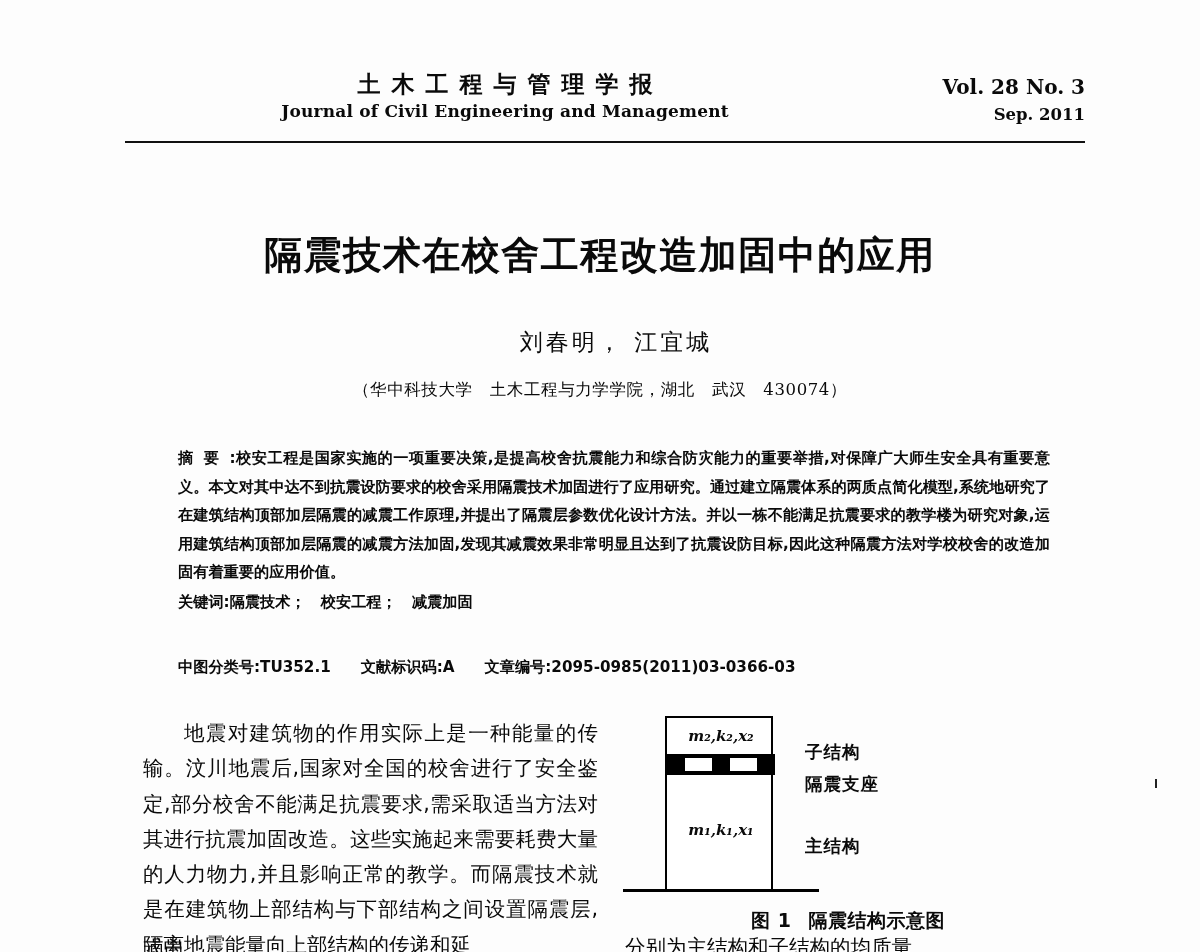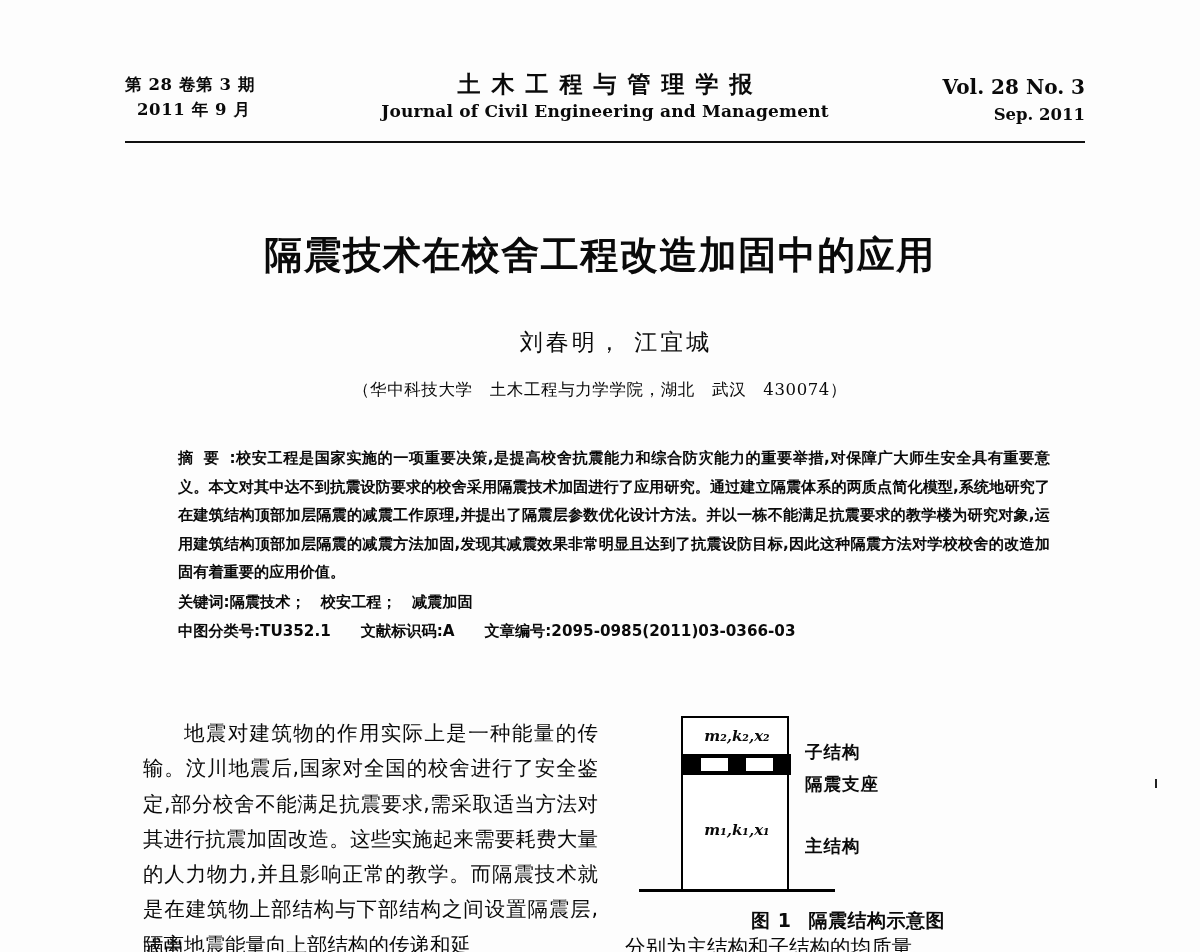--- a/index.html
+++ b/index.html
@@ -155,20 +155,21 @@
     font-family: "DejaVu Sans", "Liberation Sans", sans-serif;
     font-weight: 700;
     letter-spacing: 10px;
   }
   .kw-line, .clc-line {
     font-family: "DejaVu Sans", "Liberation Sans", sans-serif;
     font-size: 15.2px;
     font-weight: 700;
     line-height: 28.6px;
     white-space: nowrap;
+    margin-top: 36px;
   }
   .kw-line { margin-top: 1px; }
   .gap-wide { display: inline-block; width: 30px; }
 
   
   .col-left {
     position: absolute;
     left: 143px;
     top: 716px;
     width: 455px;
@@ -191,21 +192,21 @@
   }
 
   
   .figure {
     position: relative;
     width: 460px;
     height: 195px;
   }
   .fig-building {
     position: absolute;
-    left: 56px;
+    left: 40px;
     top: 0px;
     width: 110px;
     height: 201px;
     padding-left: 23px;
   }
   .bld-outer {
     position: absolute;
     left: 0;
     top: 0;
     width: 108px;
@@ -337,24 +338,20 @@
     height: 9px;
     background: #222;
   }
 </style>
 </head>
 <body>
 
 <div class="page">
 
   <div class="masthead">
-    <div class="mast-left">
-      <div class="l1">第 28 卷第 3 期</div>
-      <div class="l2">2011 年 9 月</div>
-    </div>
     <div class="mast-center">
       <div class="cn">土木工程与管理学报</div>
       <div class="en">Journal of Civil Engineering and Management</div>
     </div>
     <div class="mast-right">
       <div class="r1">Vol. 28  No. 3</div>
       <div class="r2">Sep. 2011</div>
     </div>
   </div>
   <div class="rule"></div>

